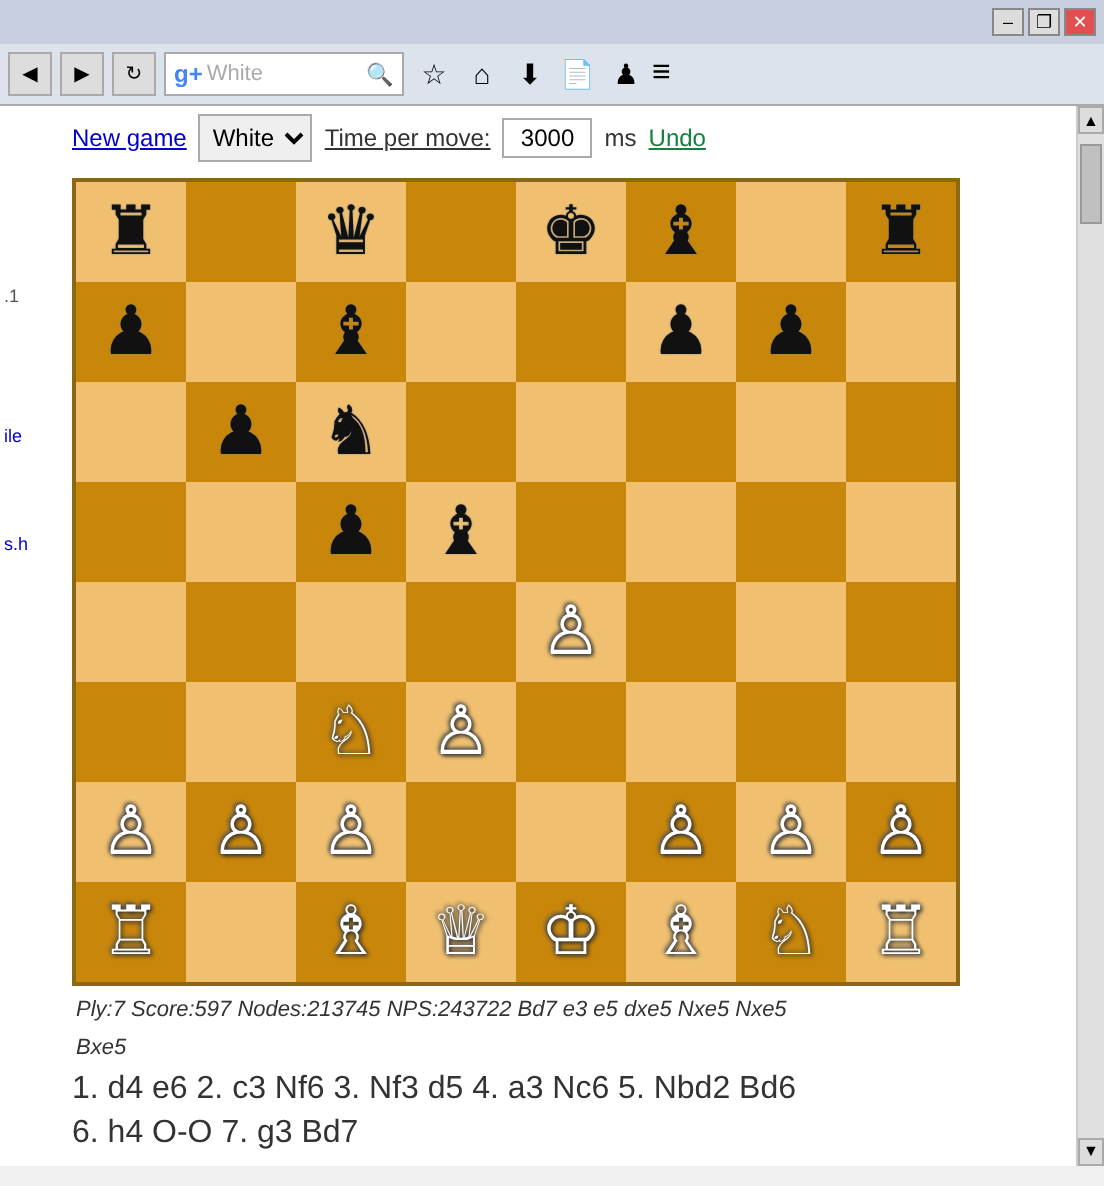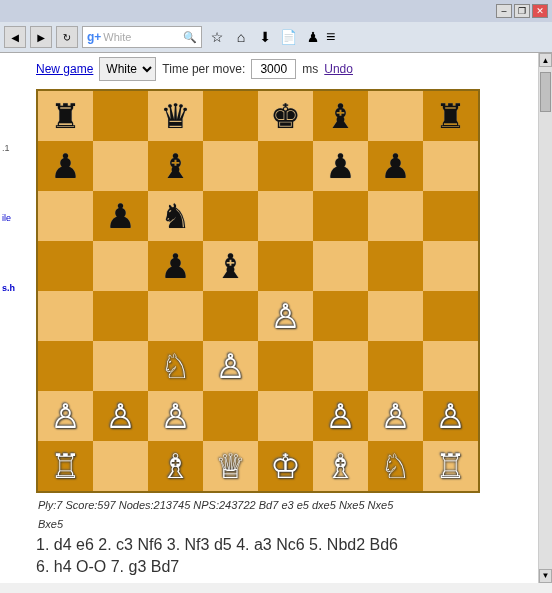--- a/index.html
+++ b/index.html
@@ -19,24 +19,24 @@
     .search-box { background: white; border: 1px solid #aaa; height: 22px; width: 120px; font-size: 11px; padding: 0 4px; display: flex; align-items: center; gap: 2px; }
     .nav-icons { display: flex; align-items: center; gap: 2px; }
     .nav-icon { width: 22px; height: 22px; display: flex; align-items: center; justify-content: center; font-size: 14px; cursor: pointer; }
     .hamburger { font-size: 16px; cursor: pointer; }
     .main-panel { flex: 1; }
     
     
     .controls { display: flex; align-items: center; gap: 6px; margin-bottom: 8px; font-size: 12px; }
     .new-game-link { color: #0000cc; text-decoration: underline; cursor: pointer; }
     .color-select { height: 24px; font-size: 12px; padding: 0 2px; border: 1px solid #aaa; }
-    .time-label { color: #333; }
+    .time-label { color: #333; text-decoration: underline; }
     .time-input { width: 45px; height: 20px; border: 1px solid #aaa; font-size: 12px; padding: 0 2px; text-align: center; }
     .ms-label { color: #333; }
-    .undo-link { color: #4c1d95; text-decoration: underline; cursor: pointer; }
+    .undo-link { color: #15803d; text-decoration: underline; cursor: pointer; }
     
     
     .chess-board { display: inline-block; border: 2px solid #8B6914; }
     .board-row { display: flex; }
     .cell { width: 55px; height: 50px; display: flex; align-items: center; justify-content: center; font-size: 36px; position: relative; user-select: none; }
     .cell.light { background: #F0C070; }
     .cell.dark { background: #C8860A; }
     
     
     .piece { font-size: 34px; line-height: 1; cursor: pointer; }
@@ -84,21 +84,21 @@
       <div class="hamburger">≡</div>
     </div>
   </div>
 </div>
 
 <div style="display:flex; background:white;">
 
   <div style="width:32px; padding:4px 2px; font-size:9px; color:#0055cc; display:flex; flex-direction:column; justify-content:flex-start; padding-top:90px;">
     <div style="font-size:9px; color:#555;">.1</div>
     <div style="font-size:9px; color:#0000cc; margin-top:60px;">ile</div>
-    <div style="font-size:9px; color:#0000cc; margin-top:60px;font-weight:bold;">s.h</div>
+    <div style="font-size:9px; color:#0000cc; margin-top:44px;">s.h</div>
   </div>
 
   <div class="main-panel" style="padding: 4px;">
     
     
     <div class="controls">
       <a class="new-game-link">New game</a>
       <select class="color-select">
         <option>White</option>
         <option>Black</option>

